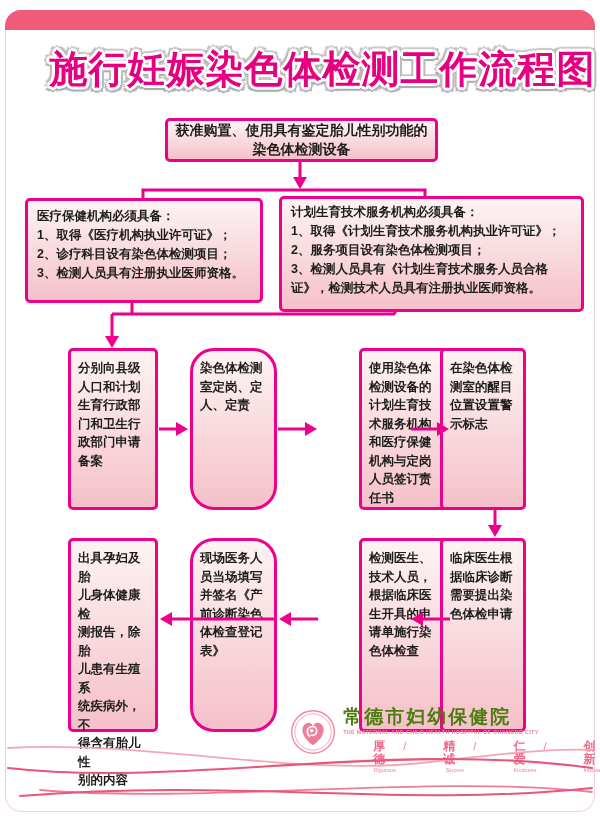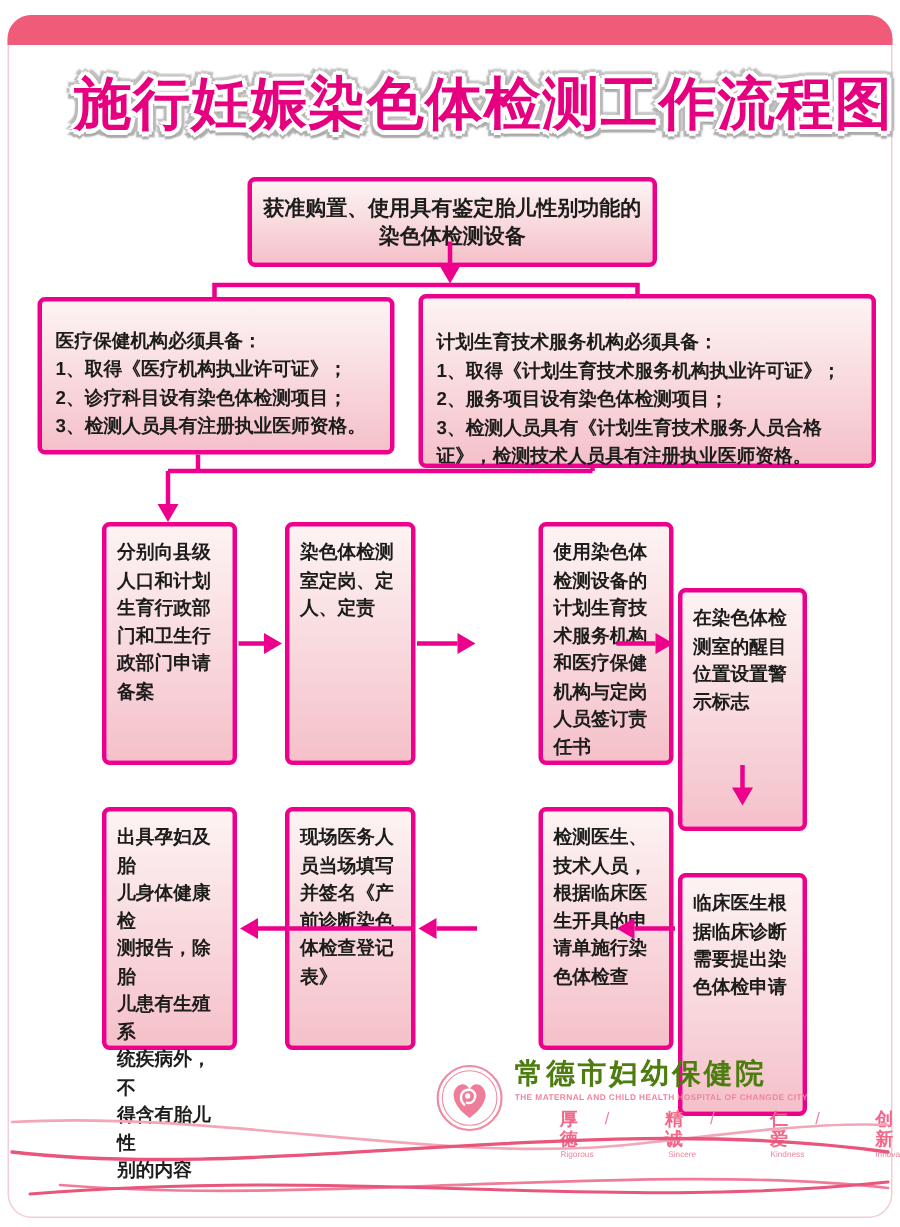--- a/index.html
+++ b/index.html
@@ -26,30 +26,30 @@
       -4px -4px 1px #c0c0c0, 4px -4px 1px #c0c0c0, -4px 4px 1px #b0b0b0, 4px 4px 1px #b0b0b0;
     padding-left: 45px;
   }
   .fbox{
     position:absolute;box-sizing:border-box;
     border:3px solid #ec008c;border-radius:5px;
     background:linear-gradient(180deg,#fdf3f3 0%,#f9dde0 45%,#f5c0ca 100%);
     color:#1d1d1b;font-weight:bold;white-space:pre-line;
   }
   .center-text{display:flex;align-items:center;justify-content:center;text-align:center;}
-  .box-top{left:165px;top:118px;width:273px;height:60px;font-size:14px;line-height:19px;}
-  .box-med{left:25px;top:198px;width:238px;height:105px;padding:17px 9px;font-size:12.5px;line-height:19px;}
-  .box-fam{left:279px;top:196px;width:305px;height:116px;padding:20px 9px;font-size:12.5px;line-height:19px;}
+  .box-top{left:165px;top:118px;width:273px;height:44px;font-size:14px;line-height:19px;}
+  .box-med{left:25px;top:198px;width:238px;height:105px;padding:6px 9px;font-size:12.5px;line-height:19px;}
+  .box-fam{left:279px;top:196px;width:305px;height:116px;padding:4px 9px;font-size:12.5px;line-height:19px;}
   .cell{padding:8px 7px;font-size:12.5px;line-height:18.5px;}
   .r2{top:348px;height:162px;}
-  .r3{top:538px;height:162px;}
+  .r3{top:538px;height:194px;}
   .c1{left:68px;width:90px;}
-  .c2{left:190px;width:87px;}
+  .c2{left:190px;width:87px;border-radius:24px;}
   .c3{left:320px;width:90px;margin-left:39px;}
-  .c4{left:452px;width:86px;margin-top:44px;}
+  .c4{left:440px;width:86px;}
   svg.overlay{position:absolute;left:0;top:0;pointer-events:none;}
   .footer{
     position:absolute;left:290px;top:706px;display:flex;align-items:flex-start;gap:7px;color:#ef7d9a;
   }
   .f-name{font-size:19px;font-weight:bold;letter-spacing:2px;color:#4d7c0f;line-height:22px;}
   .f-en{font-size:5.5px;font-weight:bold;letter-spacing:0.3px;color:#f0876f;line-height:8px;color:#f0849e;}
   .mottos{display:flex;align-items:flex-start;gap:7px;margin-top:4px;}
   .motto{display:flex;flex-direction:column;align-items:center;margin-left:30px;}
   .motto .zh{font-size:12px;font-weight:bold;letter-spacing:4px;color:#f0688a;line-height:13px;}
   .motto .en{font-size:5.5px;color:#f0849e;line-height:8px;}

